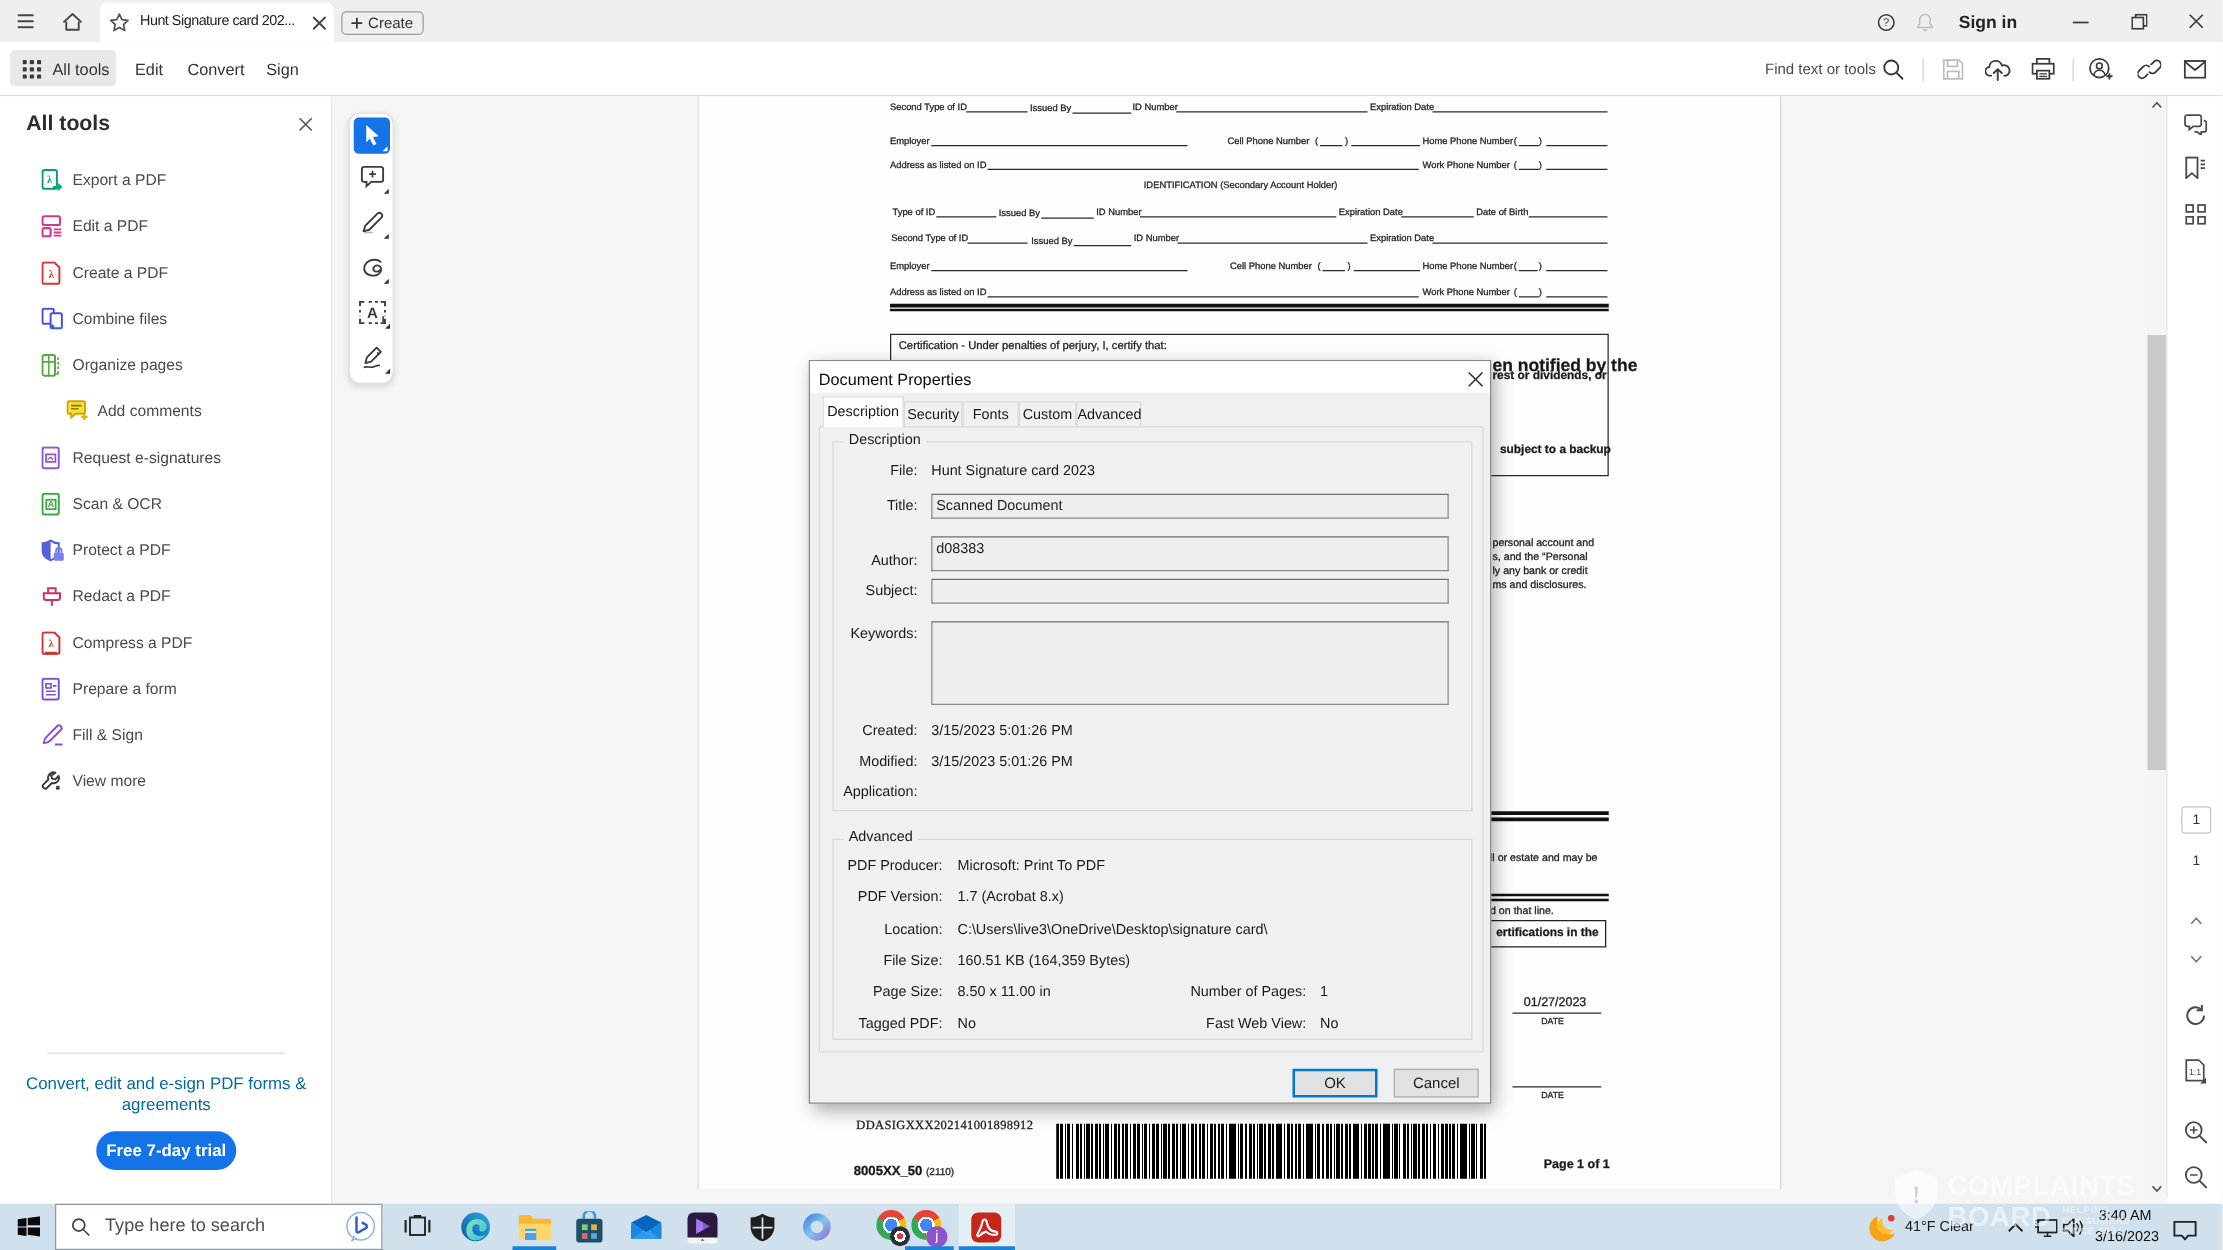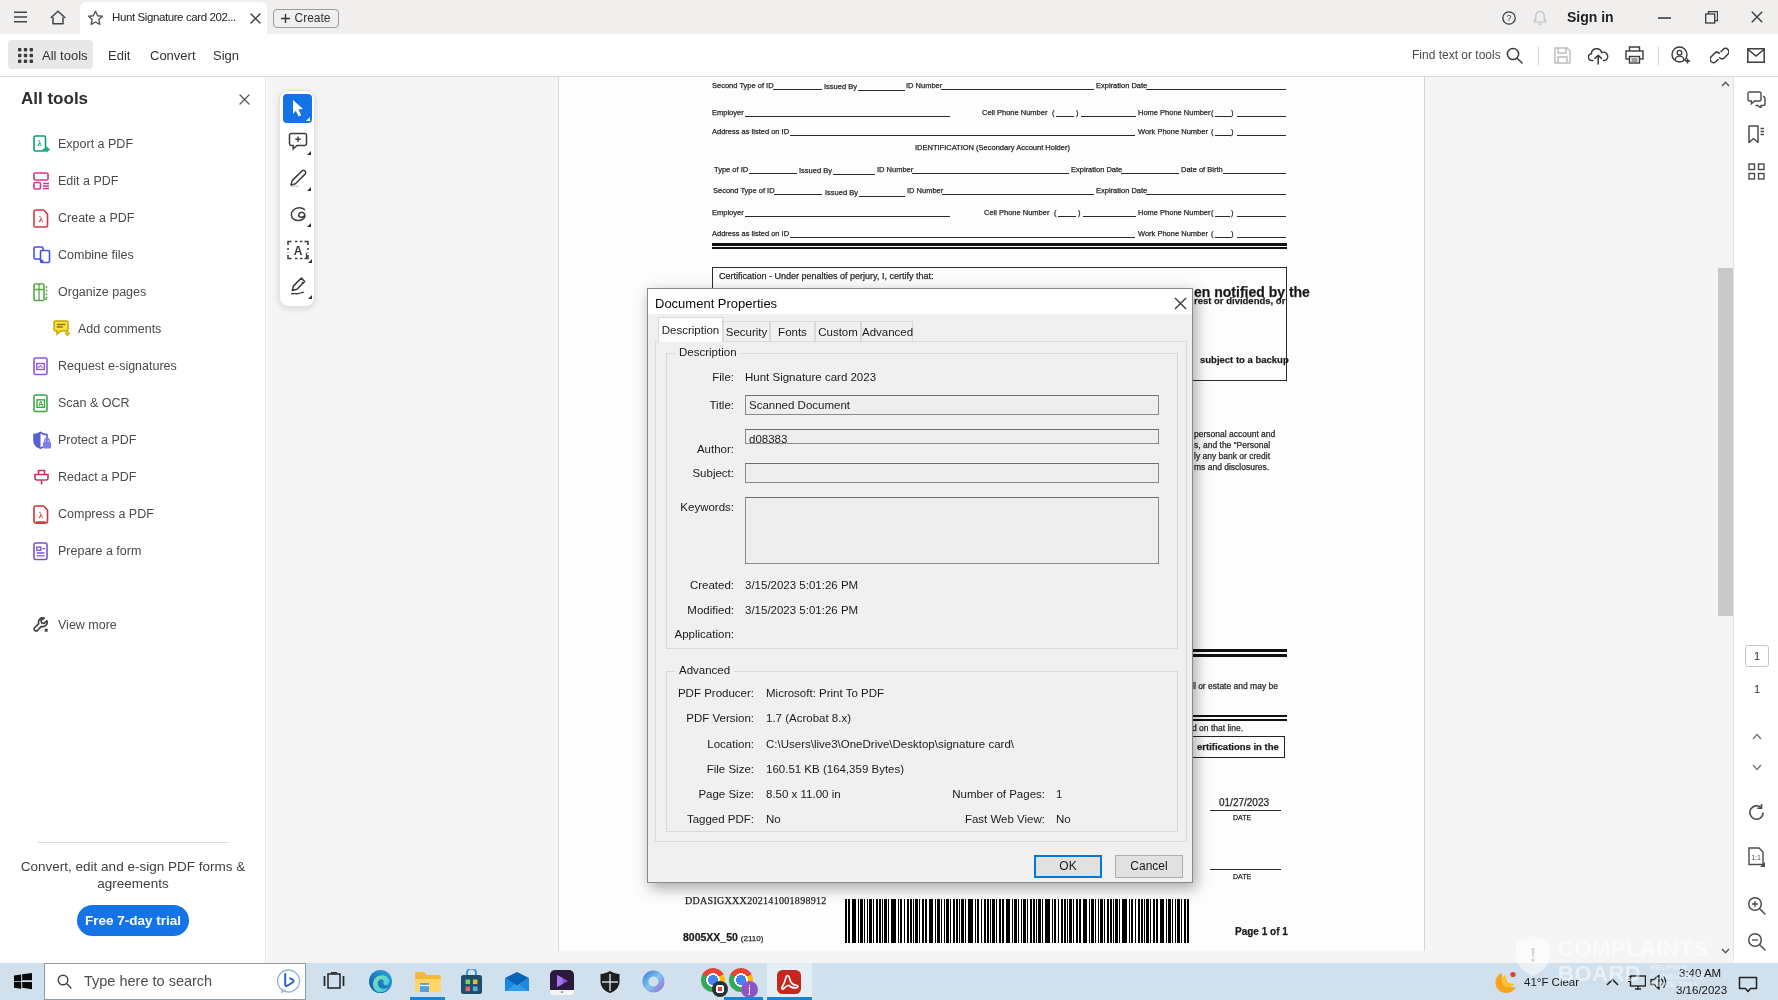--- a/index.html
+++ b/index.html
@@ -372,29 +372,36 @@
       <span class="tlabel">Compress a PDF</span>
     </div>
   <div class="toolrow" style="top:455px;">
       <span class="ticon"><svg width="16" height="19" viewBox="0 0 16 19">
           <rect x="1" y="1" width="13" height="16.5" rx="1.5" fill="none" stroke="#7a52cf" stroke-width="1.6"></rect>
           <rect x="3.8" y="5" width="4" height="3.4" fill="none" stroke="#7a52cf" stroke-width="1.3"></rect>
           <path d="M9.3 6.7h2.8M3.8 11h7.8M3.8 13.8h7.8" stroke="#7a52cf" stroke-width="1.3"></path>
         </svg></span>
       <span class="tlabel">Prepare a form</span>
     </div>
+  <div class="toolrow" style="top:492px;">
+      <span class="ticon"><svg width="19" height="18" viewBox="0 0 19 18">
+          <path d="M2 15.5c.3-2 .8-3.6 2-4.8L12.6 2a2.1 2.1 0 0 1 3 3L7 13.6c-1.2 1.2-2.9 1.7-5 1.9z" fill="none" stroke="#8a4fd2" stroke-width="1.6" stroke-linejoin="round"></path>
+          <path d="M11 16.5h6" stroke="#8a4fd2" stroke-width="1.6"></path>
+        </svg></span>
+      <span class="tlabel">Fill &amp; Sign</span>
+    </div>
   <div class="toolrow" style="top:529px;">
       <span class="ticon"><svg width="18" height="18" viewBox="0 0 18 18">
           <path d="M11.3 2.2a4.3 4.3 0 0 0-5.6 5.4L1.6 11.7a2 2 0 0 0 2.8 2.8l4.1-4.1a4.3 4.3 0 0 0 5.4-5.6L11.2 7.5 8.6 6.9 8 4.3z" fill="none" stroke="#3b3b3b" stroke-width="1.6" stroke-linejoin="round"></path>
           <path d="M12 13l2.5 2.5M14.5 13L12 15.5" stroke="#3b3b3b" stroke-width="1.5"></path>
         </svg></span>
       <span class="tlabel">View more</span>
     </div>
   <div style="position:absolute;left:38px;top:765px;width:190px;height:1px;background:#d9d9d9;"></div>
-  <div style="position:absolute;left:20px;top:781px;width:226px;text-align:center;font-size:13.5px;color:#404040;line-height:17px;">Convert, edit and e-sign PDF forms &amp; agreements</div>
+  <div style="position:absolute;left:20px;top:781px;width:226px;text-align:center;font-size:13.5px;color:#0369a1;line-height:17px;">Convert, edit and e-sign PDF forms &amp; agreements</div>
   <div style="position:absolute;left:77px;top:828px;width:112px;height:31px;background:#1473e6;border-radius:16px;color:#fff;font-size:13.5px;font-weight:bold;text-align:center;line-height:31px;">Free 7-day trial</div>
 </div>
 <div id="quicktools">
   <div style="position:absolute;left:3px;top:3px;width:29px;height:29px;background:#1473e6;border-radius:4px;">
     <svg style="position:absolute;left:7px;top:5px;" width="16" height="18" viewBox="0 0 16 18">
         <path d="M3 1l10 9-4.6.6 2.8 5.6-2.6 1.2-2.8-5.6L3 15z" fill="#fff"></path>
       </svg>
     <div style="position:absolute;right:2px;bottom:2px;width:0;height:0;border-left:4px solid transparent;border-bottom:4px solid #fff;"></div>
   </div>
   <div style="position:absolute;left:8px;top:41px;width:20px;height:20px;">
@@ -503,21 +510,21 @@
   <div class="dtab" style="left:167px;width:46px;">Custom</div>
   <div class="dtab" style="left:213px;width:52px;">Advanced</div>
   <div id="dtabpage"></div>
   <div class="grp" style="left:18px;top:64px;width:512px;height:296px;">
     <span class="grplabel" style="font-size:11.5px;">Description</span>
     <span class="dlabel" style="left:0px;top:17px;width:67px;">File:</span>
     <span class="dval" style="left:78px;top:17px;">Hunt Signature card 2023</span>
     <span class="dlabel" style="left:0px;top:45px;width:67px;">Title:</span>
     <div class="dfield" style="left:78px;top:41px;width:414px;height:20px;">Scanned Document</div>
     <span class="dlabel" style="left:0px;top:89px;width:67px;">Author:</span>
-    <div class="dfield" style="left:78px;top:75px;width:414px;height:15px;">d08383</div>
+    <div class="dfield" style="left:78px;top:75px;width:414px;height:28px;">d08383</div>
     <span class="dlabel" style="left:0px;top:113px;width:67px;">Subject:</span>
     <div class="dfield" style="left:78px;top:109px;width:414px;height:20px;"></div>
     <span class="dlabel" style="left:0px;top:147px;width:67px;">Keywords:</span>
     <div class="dfield" style="left:78px;top:143px;width:414px;height:67px;"></div>
     <span class="dlabel" style="left:0px;top:225px;width:67px;">Created:</span>
     <span class="dval" style="left:78px;top:225px;">3/15/2023 5:01:26 PM</span>
     <span class="dlabel" style="left:0px;top:250px;width:67px;">Modified:</span>
     <span class="dval" style="left:78px;top:250px;">3/15/2023 5:01:26 PM</span>
     <span class="dlabel" style="left:0px;top:274px;width:67px;">Application:</span>
   </div>

